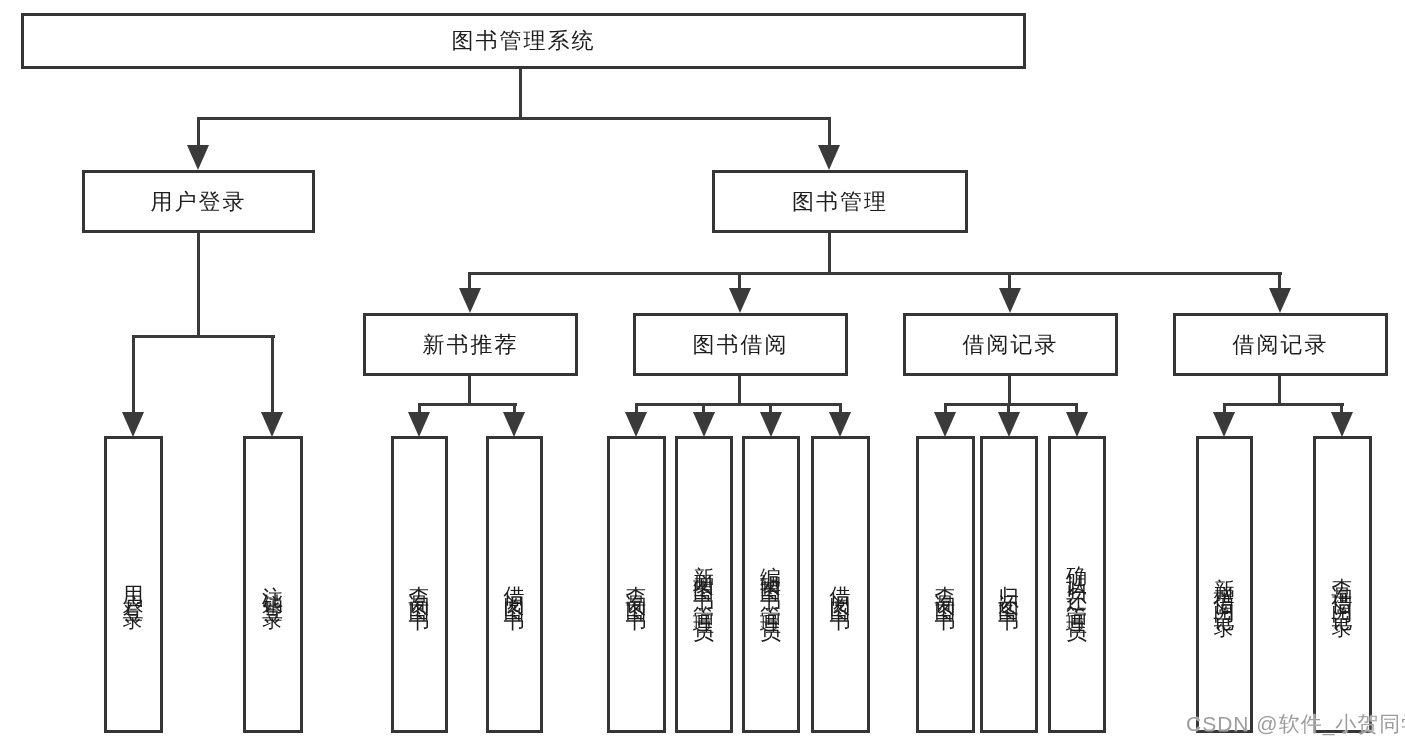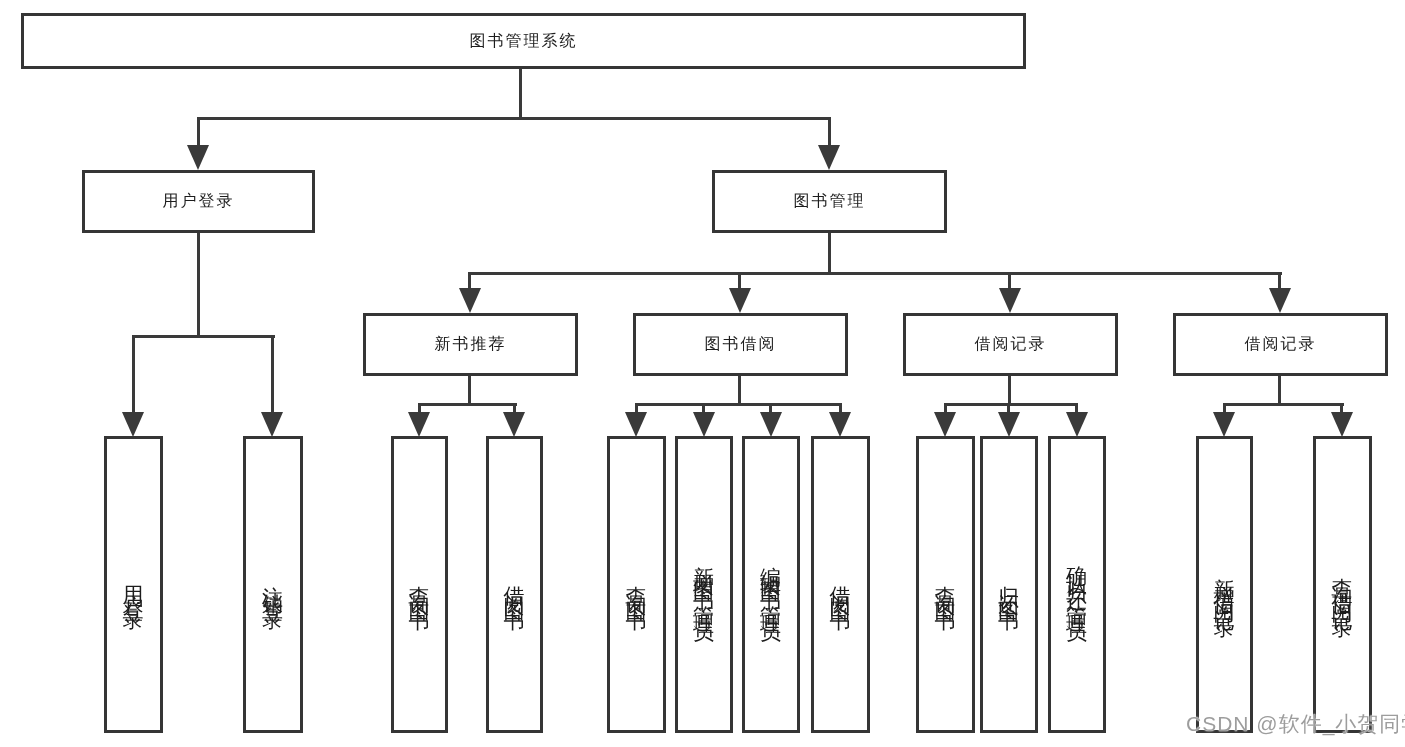--- a/index.html
+++ b/index.html
@@ -13,21 +13,21 @@
   }
   .node {
     position: absolute;
     box-sizing: border-box;
     border: 3px solid #353535;
     background: #ffffff;
     display: flex;
     align-items: center;
     justify-content: center;
     color: #1d1d1d;
-    font-size: 16px;
+    font-size: 22px;
     letter-spacing: 2px;
     z-index: 2;
     text-align: right;
   }
   .vnode {
     writing-mode: vertical-rl;
     font-size: 21px;
     letter-spacing: 8px;
     line-height: 1;
     text-align: center;
@@ -66,21 +66,21 @@
   <div class="vline" style="left:519px; top:68px; height:50px;"></div>
   <div class="hline" style="left:197px; top:117px; width:634px;"></div>
   <div class="vline" style="left:197px; top:117px; height:31px;"></div>
   <div class="vline" style="left:828px; top:117px; height:31px;"></div>
   <div class="arrow" style="left:187px; top:145px;"></div>
   <div class="arrow" style="left:818px; top:145px;"></div>
 
   <div class="node" style="left:82px; top:170px; width:233px; height:63px;">
     <span>用户登录</span>
   </div>
-  <div class="node" style="left:712px; top:170px; width:235px; height:63px;">
+  <div class="node" style="left:712px; top:170px; width:256px; height:63px;">
     <span>图书管理</span>
   </div>
 
   <div class="vline" style="left:197px; top:233px; height:104px;"></div>
   <div class="hline" style="left:132px; top:335px; width:143px;"></div>
   <div class="vline" style="left:132px; top:335px; height:79px;"></div>
   <div class="vline" style="left:271px; top:335px; height:79px;"></div>
   <div class="arrow" style="left:122px; top:412px;"></div>
   <div class="arrow" style="left:261px; top:412px;"></div>
 

